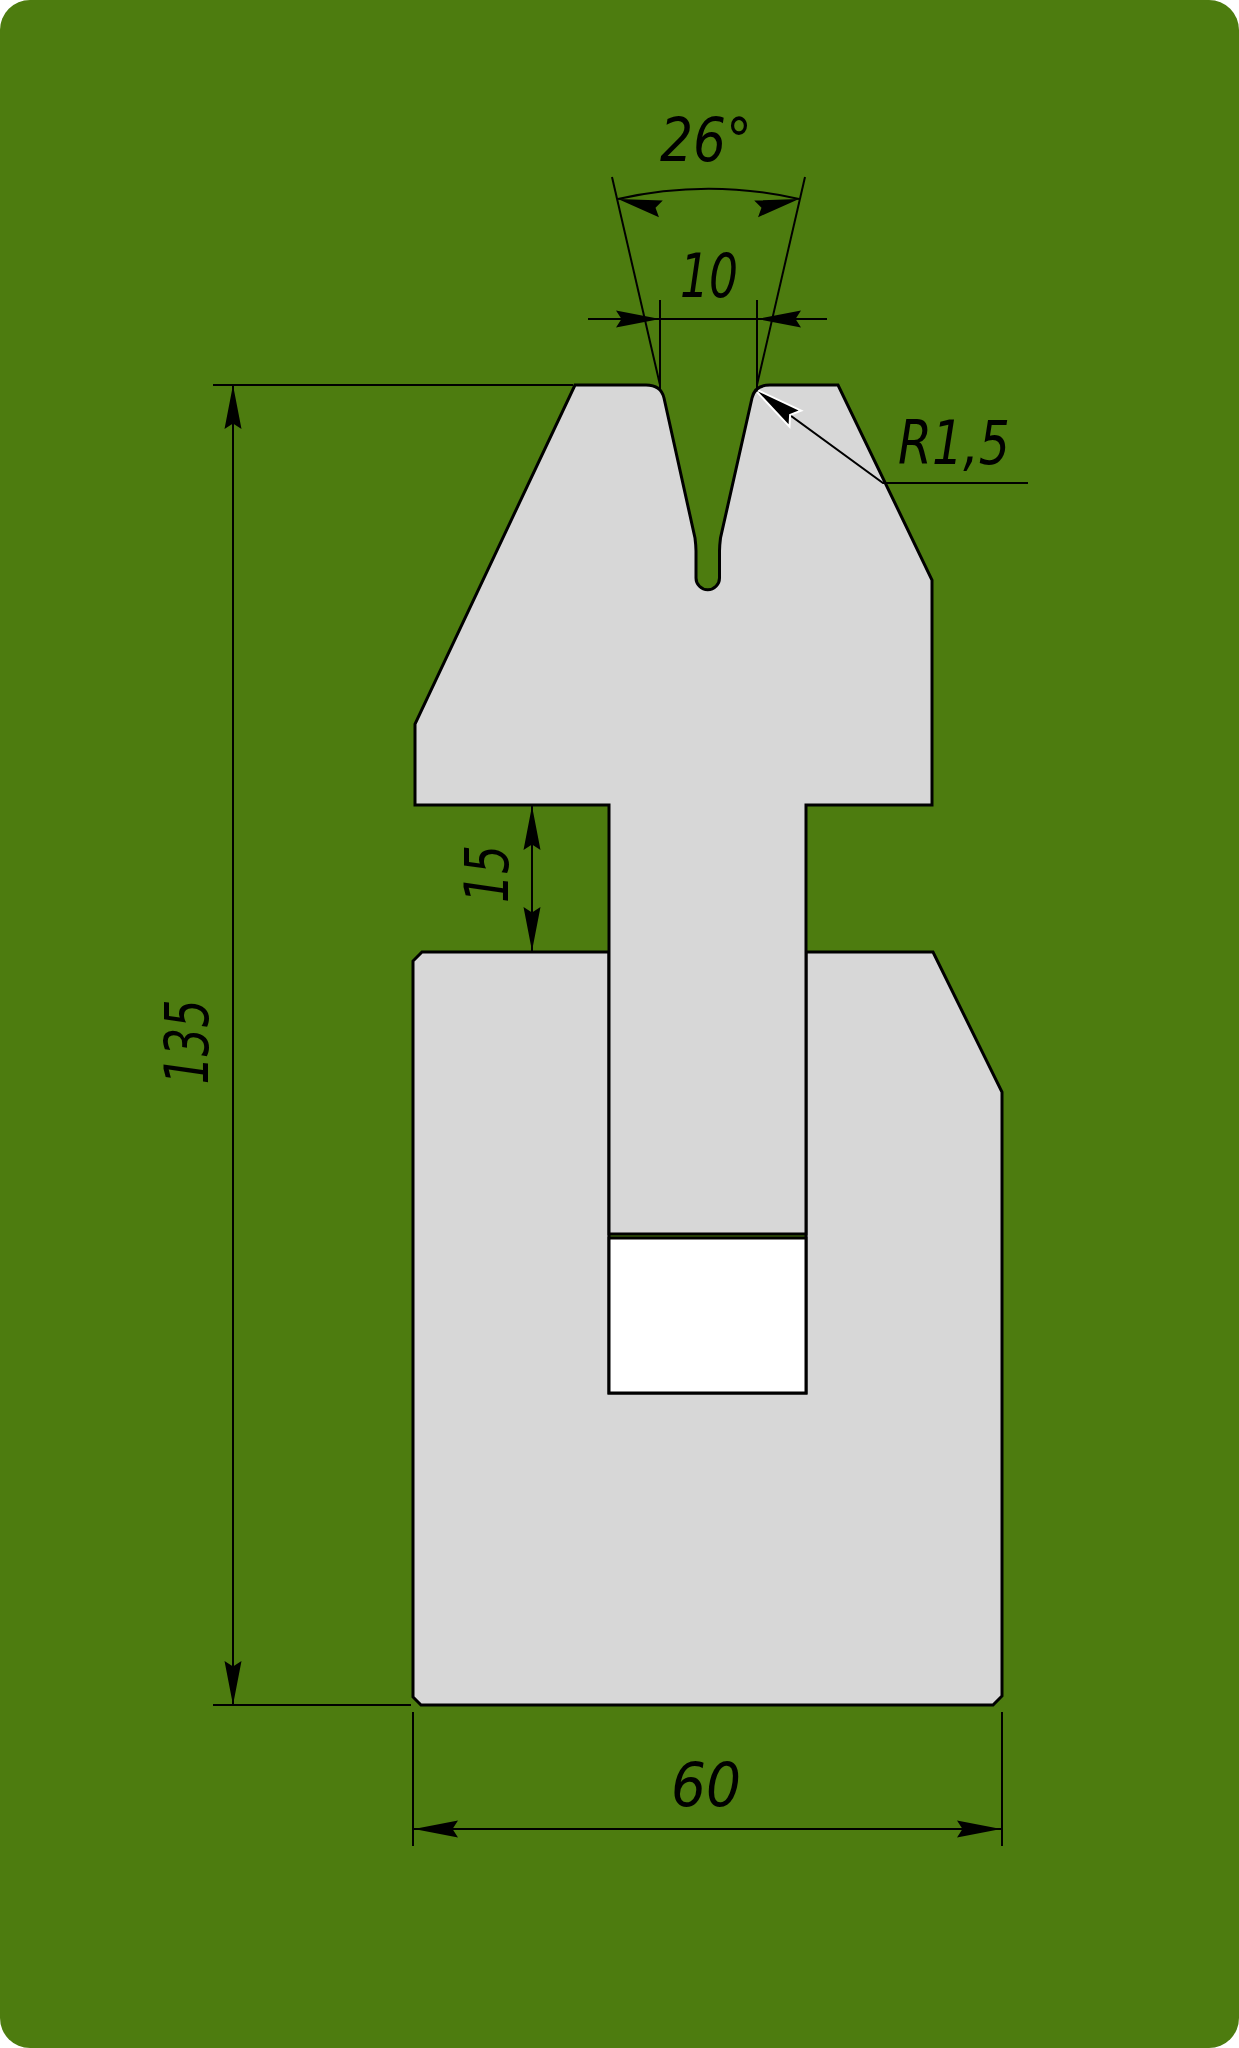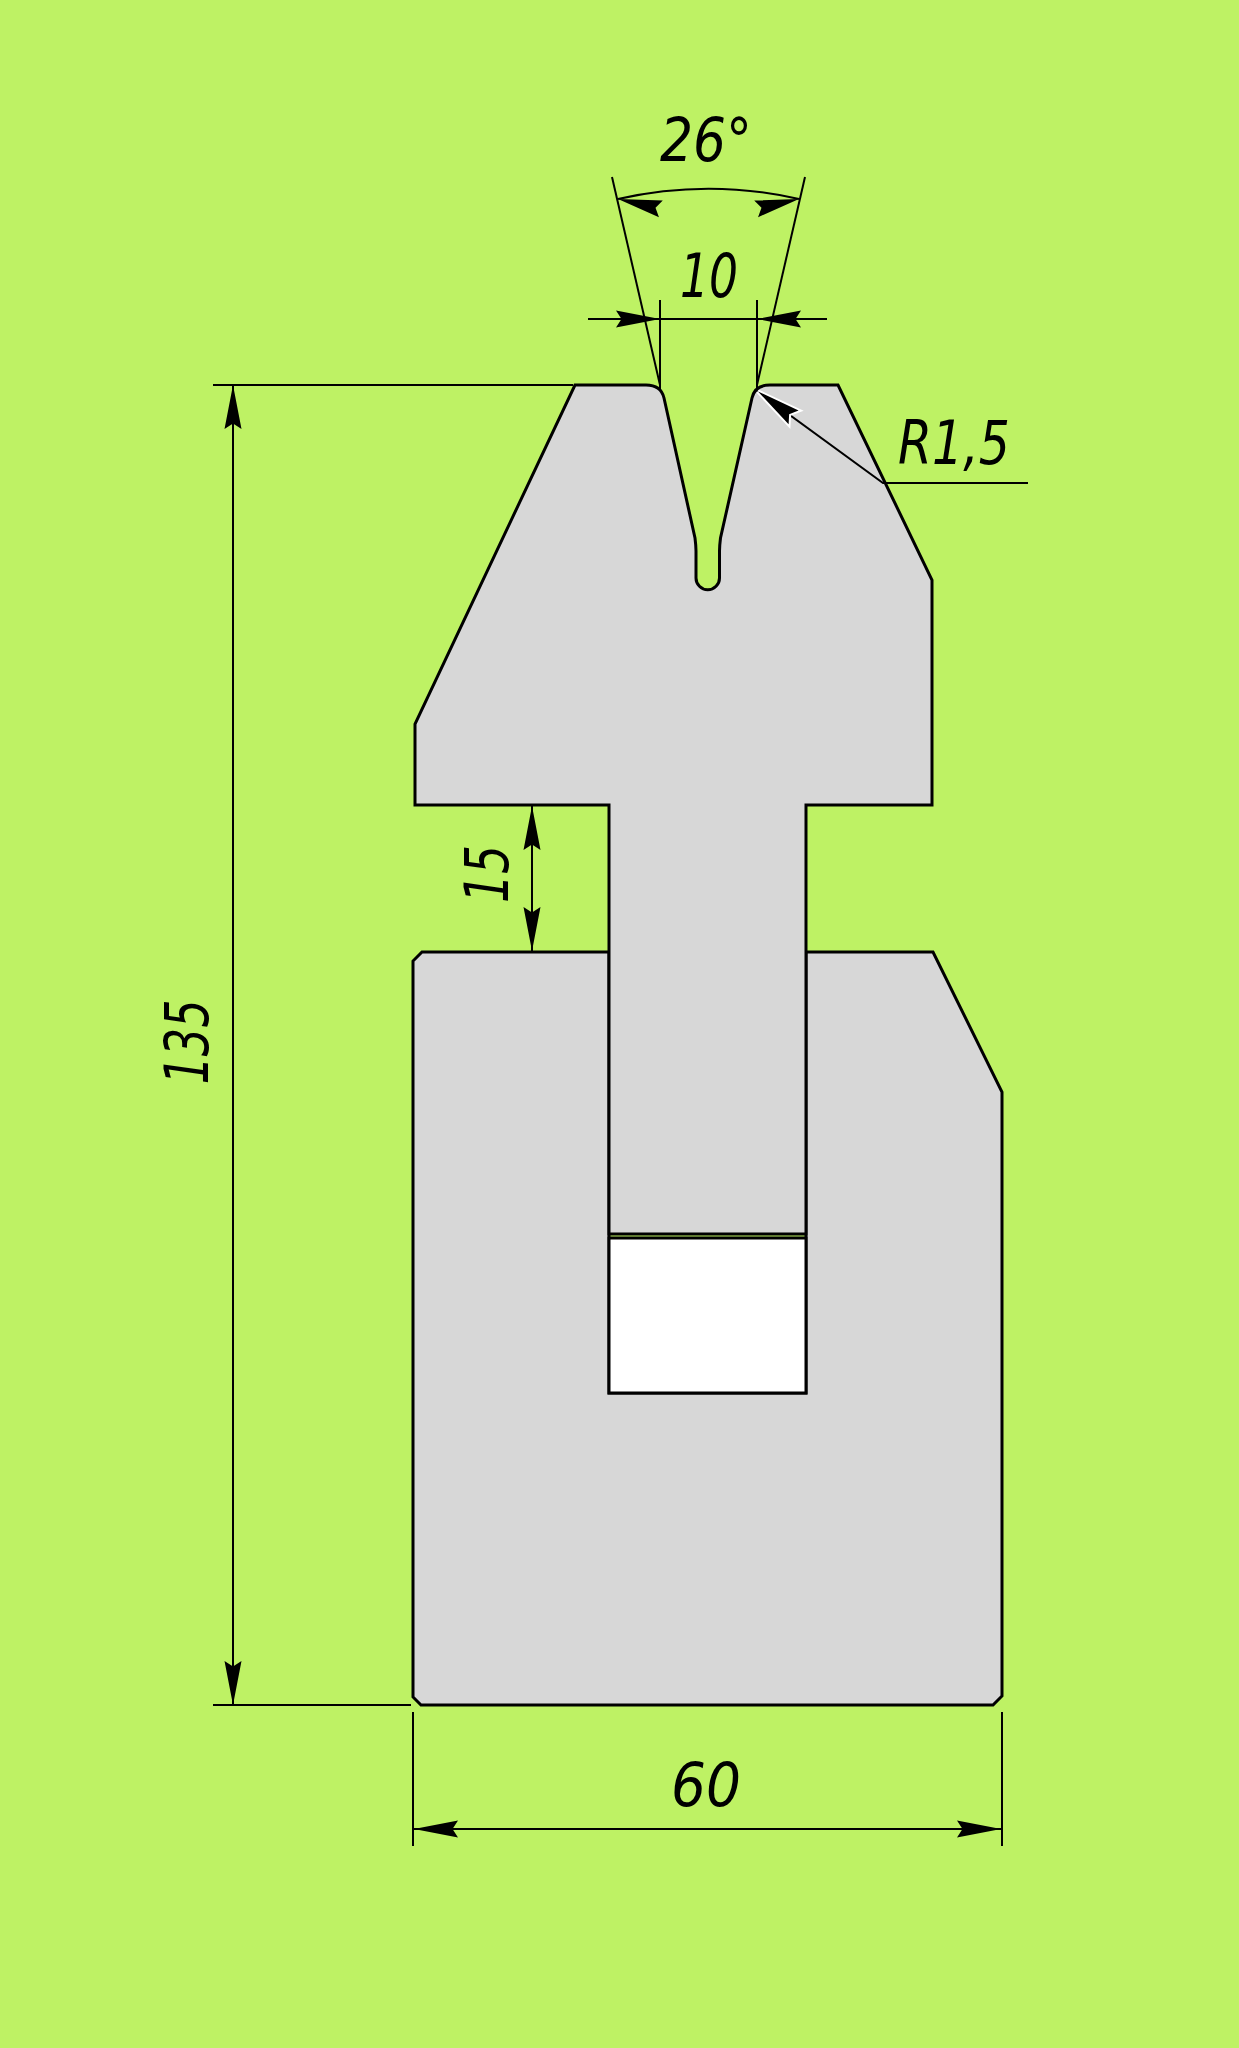--- a/index.html
+++ b/index.html
@@ -1,16 +1,16 @@
 <!DOCTYPE html>
 <html><head>
 <meta charset="utf-8">
 <style>
   html,body { margin:0; padding:0; background:#ffffff; }
-  .stage { width:1239px; height:2048px; position:relative; background:#bef264; }
+  .stage { width:1239px; height:2048px; position:relative; background:#4d7c0f;border-radius:30px; }
   svg text {
     font-family: "DejaVu Sans", sans-serif;
     font-style: italic;
     font-size: 60px;
     fill: #000;
   }
   .part  { stroke:#000; stroke-width:3; stroke-linejoin:miter; }
   .hole  { stroke:#000; stroke-width:3; }
   .dim   { stroke:#000; stroke-width:2; fill:none; }
   .arrw  { fill:#000; stroke:none; }

